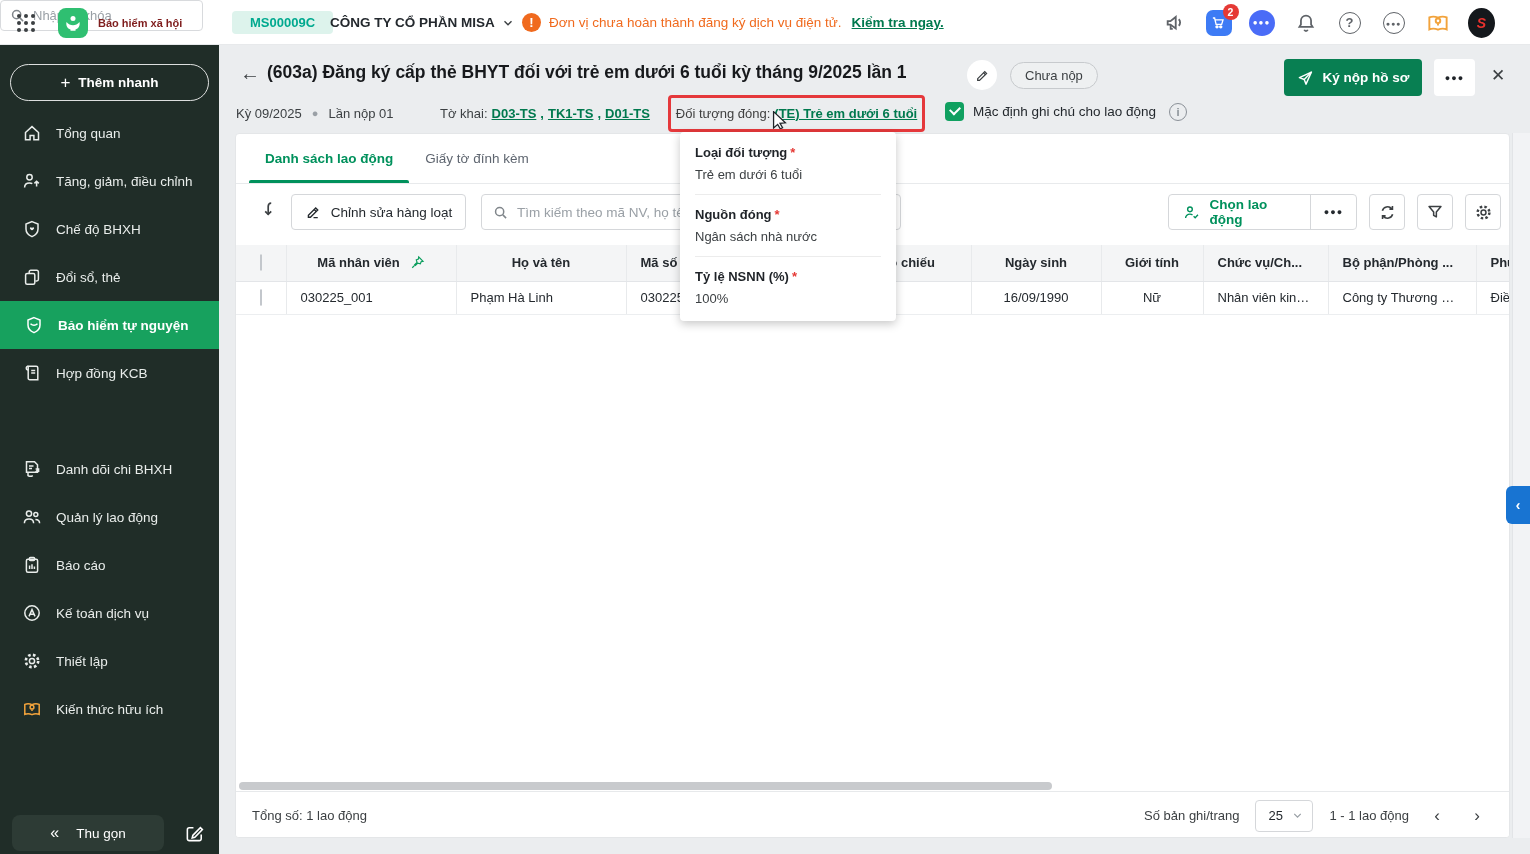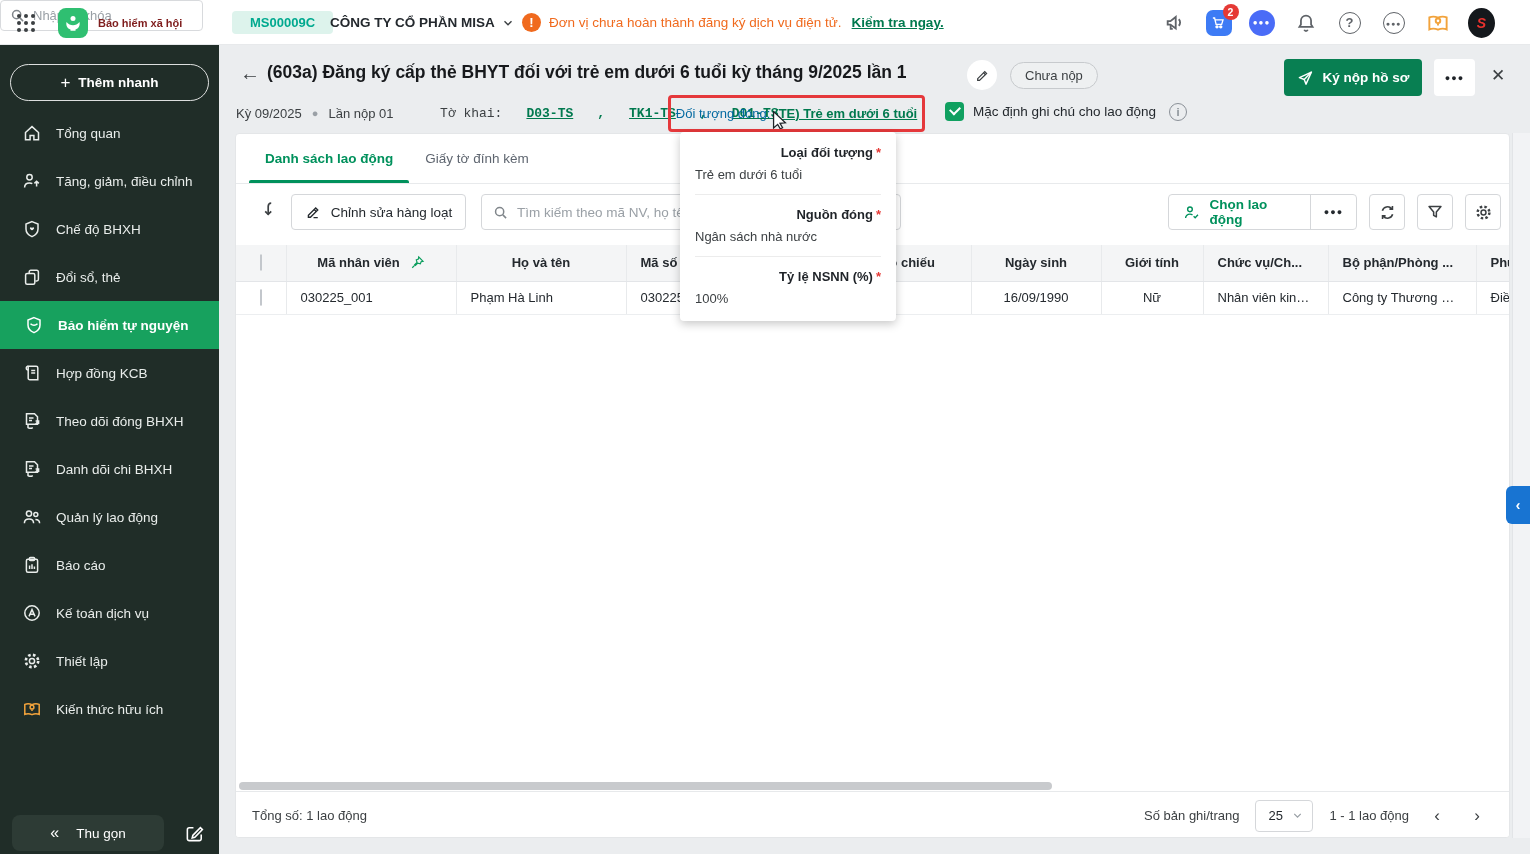--- a/index.html
+++ b/index.html
@@ -48,26 +48,26 @@
   .back-arrow { position:absolute; left:21px; top:17px; font-size:20px; color:#3c4043; cursor:pointer; }
   .page-title { position:absolute; left:48px; top:17px; font-size:17.5px; font-weight:bold; color:#17191c; }
   .pencil-circle { position:absolute; left:748px; top:15px; width:30px; height:30px; border-radius:50%; background:#fff; display:flex; align-items:center; justify-content:center; cursor:pointer; }
   .status-pill { position:absolute; left:791px; top:17px; height:27px; padding:0 14px; border:1px solid #c7cacd; border-radius:14px; background:#eef0f1; color:#3c4043; font-size:13px; display:flex; align-items:center; }
   .submit-btn { position:absolute; left:1065px; top:14px; width:138px; height:37px; background:#087f52; border-radius:4px; color:#fff; font-size:13.5px; font-weight:bold; display:flex; align-items:center; justify-content:center; gap:9px; cursor:pointer; }
   .more-btn { position:absolute; left:1215px; top:14px; width:41px; height:37px; background:#fff; border-radius:4px; color:#1f2328; display:flex; align-items:center; justify-content:center; font-size:9px; letter-spacing:1px; font-weight:bold; cursor:pointer; }
   .close-x { position:absolute; left:1272px; top:20px; font-size:17px; color:#3c4043; cursor:pointer; }
 
   .meta-row { position:absolute; left:17px; top:57px; height:22px; display:flex; align-items:center; font-size:13px; color:#3c4043; }
   .meta-row .dot { color:#9aa0a6; margin:0 10px; font-size:11px; }
-  .meta-declare { position:absolute; left:221px; top:57px; height:22px; display:flex; align-items:center; gap:24px; font-size:13px; color:#3c4043;font-family:Liberation Mono, monospace; }
+  .meta-declare { position:absolute; left:221px; top:57px; height:22px; display:flex; align-items:center; gap:4px; font-size:13px; color:#3c4043; }
   .g-link { color:#00794e; font-weight:bold; text-decoration:underline; cursor:pointer; }
   .g-comma { color:#00794e; font-weight:bold; }
 
   .payer-box { position:absolute; left:449px; top:50px; width:257px; height:37px; border:3px solid #e5383b; border-radius:4px; display:flex; align-items:center; justify-content:center; gap:4px; font-size:13px; z-index:55; background:transparent; }
-  .payer-label { color:#0369a1; }
+  .payer-label { color:#404040; }
   .payer-link { color:#00794e; font-weight:bold; text-decoration:underline; cursor:pointer; }
 
   .note-check { position:absolute; left:726px; top:57px; display:flex; align-items:center; gap:9px; font-size:13.5px; color:#24292e; }
   .cb-green { width:19px; height:19px; border-radius:4px; background:#10a060; position:relative; cursor:pointer; }
   .cb-green::after { content:""; position:absolute; left:4.5px; top:4px; width:8px; height:5px; border-left:2px solid #fff; border-bottom:2px solid #fff; transform:rotate(-45deg); }
   .info-circle { width:18px; height:18px; border:1.5px solid #8a9097; border-radius:50%; color:#8a9097; font-size:11px; font-weight:bold; display:flex; align-items:center; justify-content:center; margin-left:4px; }
 
   
   .card { position:absolute; left:16px; top:88px; width:1275px; height:705px; background:#fff; border-radius:4px; border:1px solid #e4e6e8; overflow:hidden; }
   .tabs { height:50px; border-bottom:1px solid #e8eaec; display:flex; align-items:stretch; padding-left:13px; }
@@ -101,21 +101,21 @@
   .hscroll .thumb { position:absolute; left:3px; top:0; width:813px; height:8px; background:#c8cacd; border-radius:4px; cursor:pointer; }
 
   .card-footer { position:absolute; left:0; top:657px; width:1275px; height:48px; border-top:1px solid #e7e9eb; background:#fff; display:flex; align-items:center; font-size:13px; color:#3c4043; }
   .foot-total { margin-left:16px; }
   .foot-right { position:absolute; right:22px; display:flex; align-items:center; gap:16px;text-align:right; }
   .pp-select { width:58px; height:32px; border:1px solid #d5d7da; border-radius:4px; display:flex; align-items:center; justify-content:space-between; padding:0 8px 0 12px; cursor:pointer; color:#24292e; }
   .pg-chev { width:24px; height:24px; display:flex; align-items:center; justify-content:center; font-size:17px; color:#3c4043; cursor:pointer; }
 
   
   .popup { position:absolute; left:461px; top:87px; width:216px; background:#fff; border-radius:4px; box-shadow:0 3px 10px rgba(0,0,0,.22); z-index:60; padding:13px 15px 15px; }
-  .pf-label { font-size:13px; font-weight:bold; color:#1f2328; margin-bottom:7px;text-align:right; }
+  .pf-label { font-size:13px; font-weight:bold; color:#1f2328; margin-bottom:7px; }
   .pf-star { color:#e53935; margin-left:3px; }
   .pf-value { font-size:13px; color:#3c4043; }
   .pf-div { height:1px; background:#ececec; margin:12px 0; }
 
   .cursor-ptr { position:absolute; left:553px; top:66px; z-index:70; }
 
   
   .right-strip { position:absolute; left:1293px; top:88px; width:18px; height:705px; background:#f2f3f5; border-left:1px solid #e2e4e7; }
   .expand-tab { position:absolute; left:1287px; top:441px; width:24px; height:38px; background:#1874d2; border-radius:6px 0 0 6px; color:#fff; display:flex; align-items:center; justify-content:center; font-size:14px; font-weight:bold; cursor:pointer; z-index:15; }
 </style>
@@ -251,28 +251,20 @@
       </svg>
     <span>Bảo hiểm tự nguyện</span>
   </div>
   <div class="side-item" style="top:304px">
     <svg class="si" viewBox="0 0 20 20" fill="none" stroke="#e9edeb" stroke-width="1.5">
         <path d="M6.2 3.2h8a1.6 1.6 0 0 1 1.6 1.6v12H7.8a1.6 1.6 0 0 1-1.6-1.6z"></path>
         <path d="M6.2 3.2c-1.1 0-1.9.8-1.9 1.9S5.1 7 6.2 7"></path>
         <path d="M9.2 7.4h4M9.2 10h4"></path>
       </svg>
     <span>Hợp đồng KCB</span>
-  </div>
-  <div class="side-item" style="top:352px">
-    <svg class="si" viewBox="0 0 20 20" fill="none" stroke="#e9edeb" stroke-width="1.5">
-        <path d="M4.5 2.8h8l3 3v7.4h-11z"></path>
-        <path d="M7 7h4.5M7 9.6h3"></path>
-        <path d="M6 13.4v3.2c1.6 1 3.2 1 4.8 0M13.6 13l3-3m0 3v-3h-3"></path>
-      </svg>
-    <span>Theo dõi đóng BHXH</span>
   </div>
   <div class="side-item" style="top:400px">
     <svg class="si" viewBox="0 0 20 20" fill="none" stroke="#e9edeb" stroke-width="1.5">
         <path d="M4.5 2.8h8l3 3v7.4h-11z"></path>
         <path d="M7 7h4.5M7 9.6h3"></path>
         <path d="M6 13.4v3.2c1.6 1 3.2 1 4.8 0M13.6 13l3-3m0 3v-3h-3"></path>
       </svg>
     <span>Danh dõi chi BHXH</span>
   </div>
   <div class="side-item" style="top:448px">

